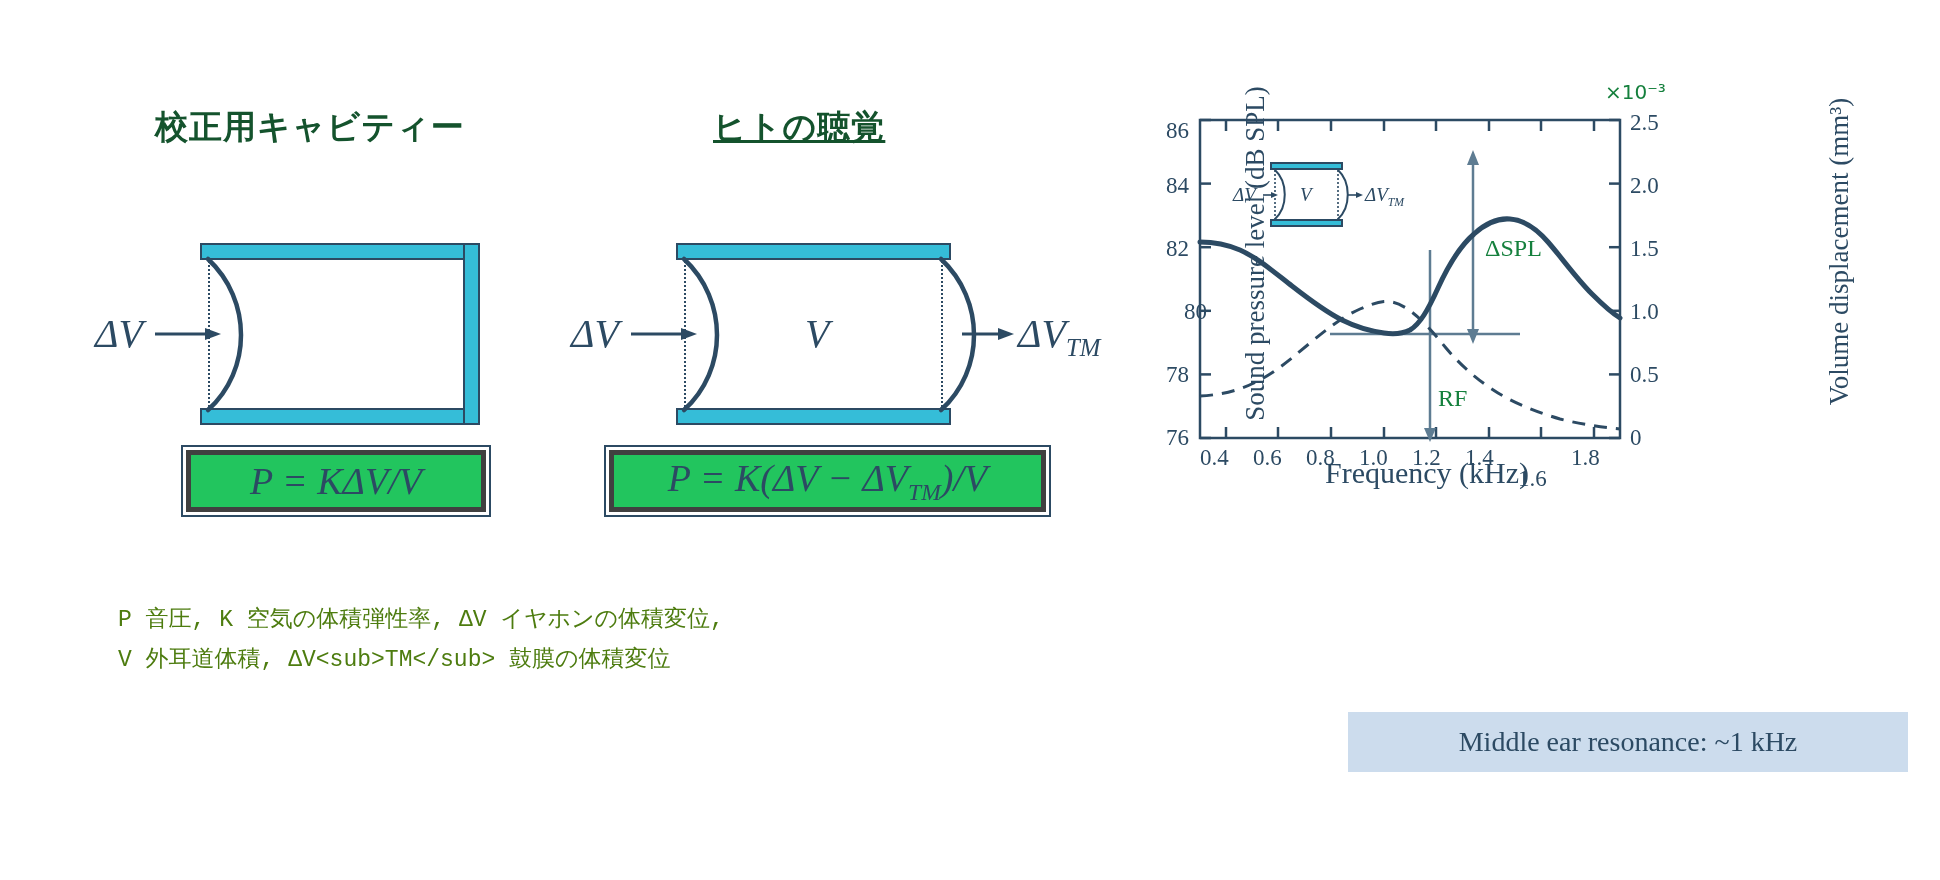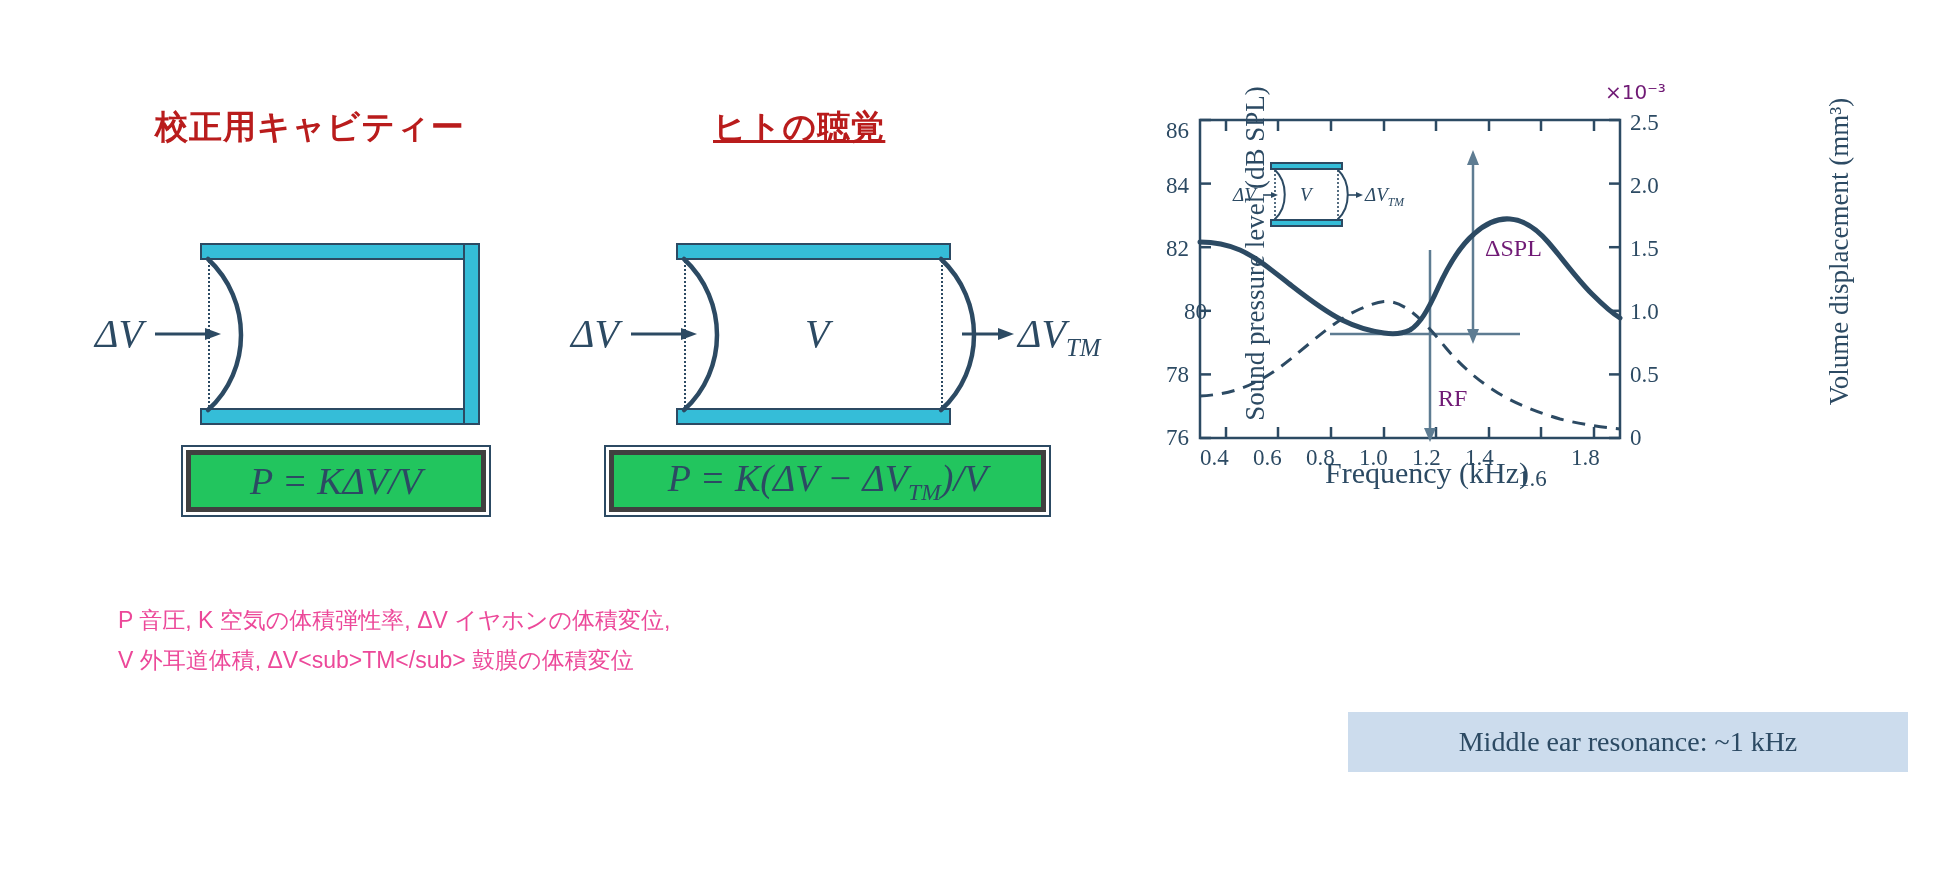--- a/index.html
+++ b/index.html
@@ -8,21 +8,21 @@
     font-family:"Liberation Serif", serif;
     color:#2c4a63;
     position:relative;overflow:hidden;
   }
   .canvas{position:absolute;left:0;top:0;width:1940px;height:880px;}
 
   
   .panel-title{
     position:absolute;
     font-family:"DejaVu Sans", sans-serif;
-    font-size:33px;font-weight:700;color:#b91c1c;
+    font-size:33px;font-weight:700;color:#14532d;
     letter-spacing:1px;white-space:nowrap;
   }
   #title-cal{left:155px;top:105px;}
   #title-hum{left:713px;top:105px;text-decoration:underline;}
 
   
   .cavity{position:absolute;}
   .plate{
     position:absolute;background:#35bdd8;
     border:2.5px solid #2c4a63;box-sizing:border-box;
@@ -51,22 +51,22 @@
   }
   .formula-box .txt{
     font-family:"Liberation Serif", serif;
     font-style:italic;font-size:38px;color:#2c4a63;white-space:nowrap;
   }
   .formula-box .txt sub{font-size:0.62em;}
 
   
   .caption{
     position:absolute;left:118px;top:600px;width:900px;
-    font-family:Liberation Sans, sans-serif;
-    font-size:23px;line-height:1.75;color:#ec4899;
+    font-family:Liberation Mono, monospace;
+    font-size:23px;line-height:1.75;color:#4d7c0f;
     white-space:pre-line;
   }
 
   
   #chart{position:absolute;left:1180px;top:60px;width:740px;height:450px;}
   .axis-title{
     position:absolute;
     font-family:"Liberation Serif", serif;
     font-size:27px;color:#2c4a63;white-space:nowrap;
   }
@@ -78,26 +78,26 @@
   }
   #xlabel{left:145px;top:396px;font-size:30px;}
   .tick-lbl{
     position:absolute;
     font-family:"Liberation Serif", serif;
     font-size:23px;color:#2c4a63;white-space:nowrap;
   }
   .expo{
     position:absolute;
     font-family:"DejaVu Sans", sans-serif;
-    font-size:20px;color:#701a75;white-space:nowrap;
+    font-size:20px;color:#15803d;white-space:nowrap;
   }
   .annot{
     position:absolute;
     font-family:"Liberation Serif", serif;
-    font-size:24px;color:#701a75;white-space:nowrap;
+    font-size:24px;color:#15803d;white-space:nowrap;
   }
 
   
   .inset-plate{
     position:absolute;background:#35bdd8;border:2px solid #2c4a63;
     box-sizing:border-box;
   }
   .inset-lbl{
     position:absolute;
     font-family:"Liberation Serif", serif;font-style:italic;

